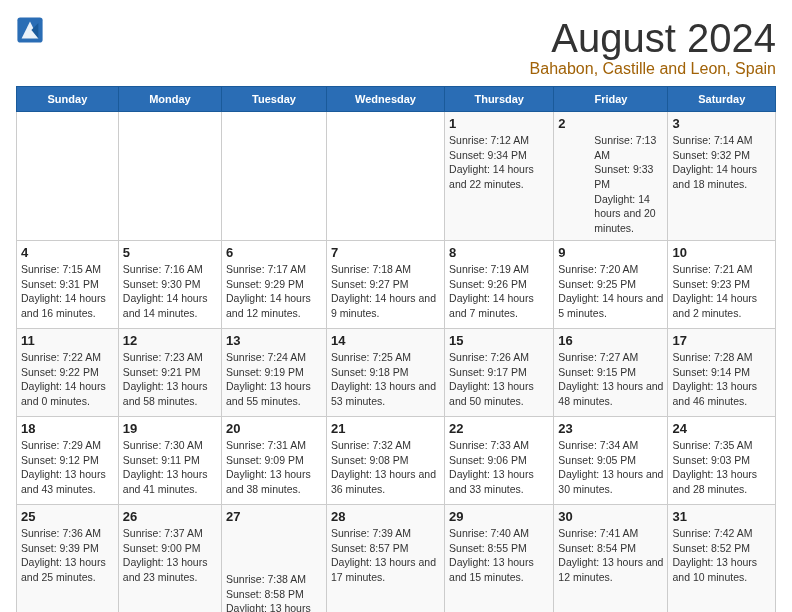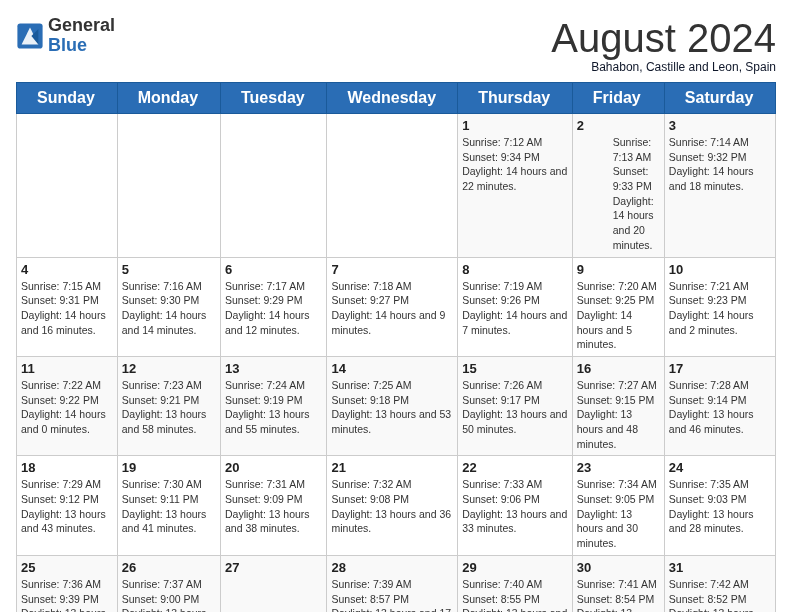--- a/index.html
+++ b/index.html
@@ -35,35 +35,35 @@
     .title-area {
       text-align: right;
     }
     .main-title {
       font-size: 40px;
       font-weight: normal;
       color: #333;
       line-height: 1.1;
     }
     .subtitle {
-      font-size: 12px;
-      color: #0f172a;
+      font-size: 16px;
+      color: #a16207;
     }
     table {
       width: 100%;
       border-collapse: collapse;
       font-size: 11px;
     }
     thead tr th {
       background-color: #2a6db5;
       color: #fff;
       padding: 6px 20px;
-      text-align: left;
+      text-align: center;
       font-weight: bold;
-      font-size: 16px;
+      font-size: 11px;
       border: 1px solid #1a5a9a;
     }
     tbody tr td {
       border: 1px solid #ccc;
       vertical-align: top;
       padding: 4px;
       color: #222;
       font-size: 10.5px;
       min-height: 80px;
       height: 88px;
@@ -93,24 +93,20 @@
 </head>
 <body>
 
 <div class="header-area">
   <div class="logo-area">
     <svg class="logo-icon" viewBox="0 0 40 40">
       <rect x="2" y="2" width="36" height="36" rx="4" fill="#2a6db5"></rect>
       <polygon points="8,32 20,8 32,32" fill="white" opacity="0.9"></polygon>
       <polygon points="22,20 32,10 32,32" fill="#1a5a9a"></polygon>
     </svg>
-    <div class="logo-text">
-      <div>General</div>
-      <div><span>Blue</span></div>
-    </div>
   </div>
   <div class="title-area">
     <div class="main-title">August 2024</div>
     <div class="subtitle">Bahabon, Castille and Leon, Spain</div>
   </div>
 </div>
 
 <table>
   <thead>
     <tr id="weekday-header">

